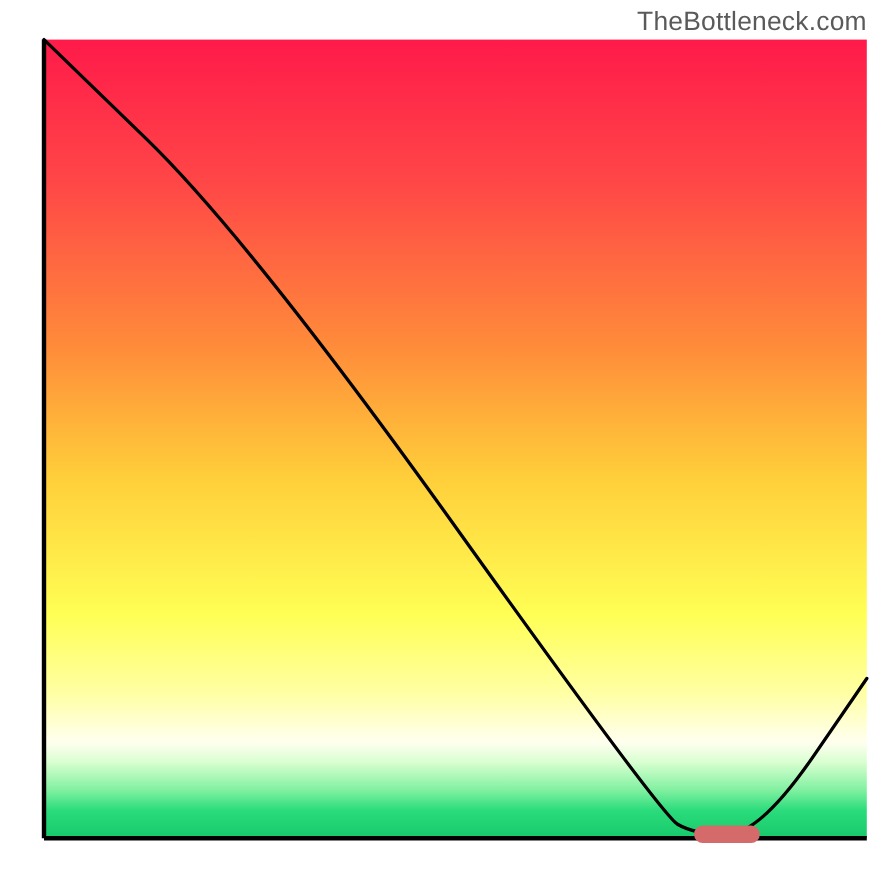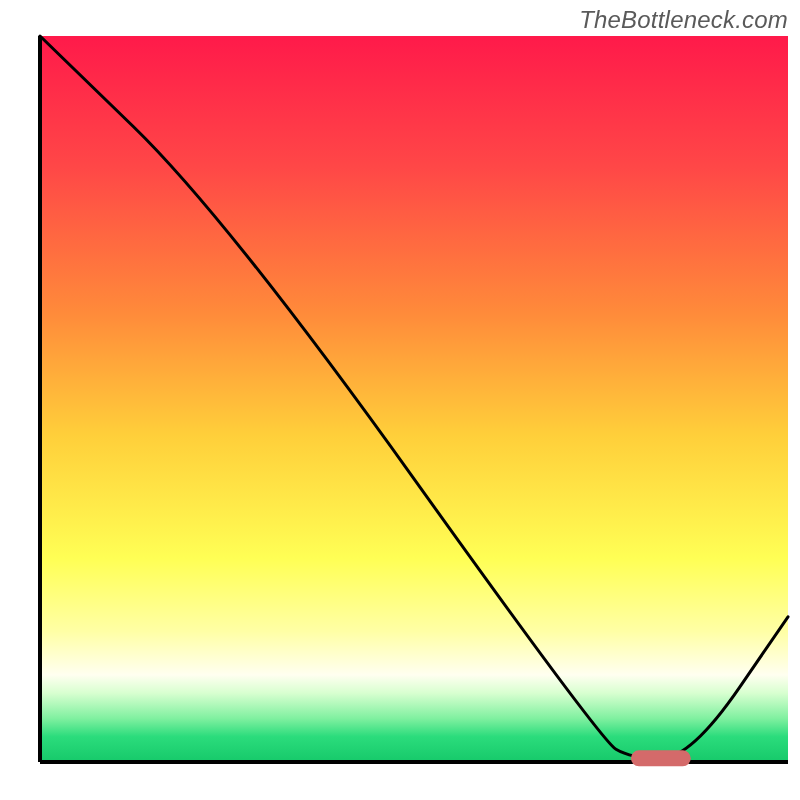--- a/index.html
+++ b/index.html
@@ -7,21 +7,20 @@
     padding: 0;
     width: 800px;
     height: 800px;
     background: #ffffff;
     font-family: Arial, Helvetica, sans-serif;
   }
   .container {
     position: relative;
     width: 800px;
     height: 656px;
-    font-style: italic;
   }
   .watermark {
     position: absolute;
     top: 6px;
     right: 12px;
     font-size: 24px;
     font-weight: 500;
     color: #5a5a5a;
     letter-spacing: 0.2px;
     z-index: 10;

